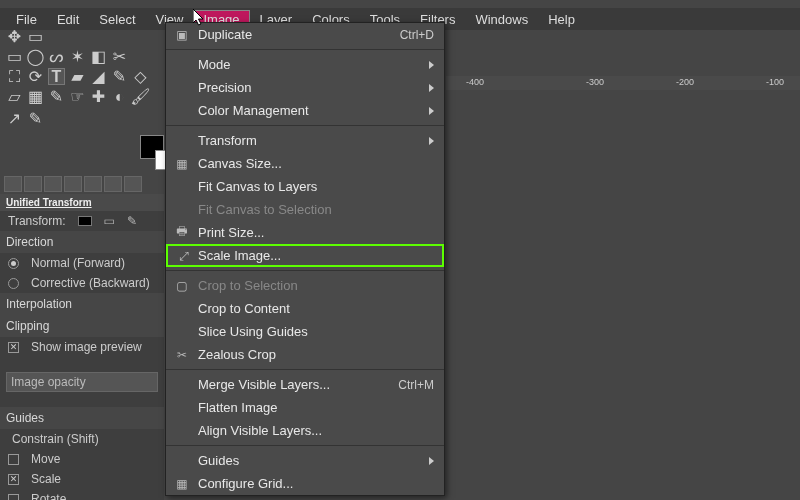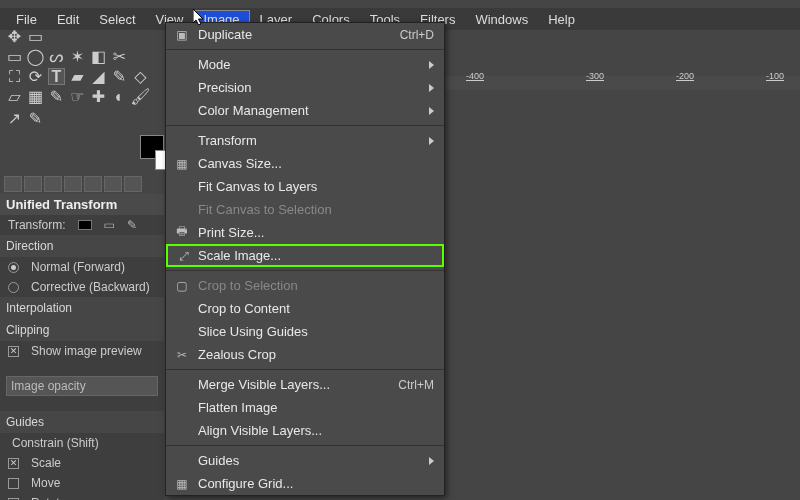--- a/index.html
+++ b/index.html
@@ -1,51 +1,51 @@
 <!DOCTYPE html>
 <html><head>
 <meta charset="utf-8">
 <style>
 * { margin: 0; padding: 0; box-sizing: border-box; font-family: sans-serif; }
 body { background: #454545; color: #ddd; width: 800px; height: 500px; overflow: hidden; position: relative; }
 .menubar { background: #3a3a3a; display: flex; height: 22px; align-items: center; padding: 0 6px; font-size: 13px; margin-top: 8px; }
 .menubar span { padding: 2px 10px; cursor: default; }
-.menubar span.active { background: #1d4ed8; border: 1px solid #888; padding: 1px 9px; }
+.menubar span.active { background: #be185d; border: 1px solid #888; padding: 1px 9px; }
 .cursor-arrow { position: absolute; top: 9px; left: 193px; z-index: 200; pointer-events: none; }
 .toolbox-row { position: absolute; left: 6px; display: flex; gap: 4px; }
 .toolbox-row.r1 { top: 28px; }
 .toolbox-row.r2 { top: 48px; }
 .toolbox-row.r3 { top: 68px; }
 .toolbox-row.r4 { top: 88px; }
 .toolbox-row.r5 { top: 110px; }
 .tool-ic { width: 17px; height: 17px; display: flex; align-items: center; justify-content: center; color: #ccc; }
 .color-swatch { position: absolute; top: 135px; left: 140px; width: 24px; height: 24px; background: #000; border: 1px solid #888; }
 .color-swatch2 { position: absolute; top: 150px; left: 155px; width: 20px; height: 20px; background: #fff; border: 1px solid #888; }
 .dock-tabs { position: absolute; top: 176px; left: 4px; display: flex; gap: 2px; }
 .dock-tabs .tb { width: 18px; height: 16px; background: #555; border: 1px solid #666; }
 .tool-opts { position: absolute; top: 194px; left: 0; width: 164px; background: #3e3e3e; font-size: 12px; color: #ccc; }
-.tool-opts .title { background: #4a4a4a; padding: 3px 6px; font-weight: bold; color: #eee; font-size: 13px; }
+.tool-opts .title { background: #4a4a4a; padding: 3px 6px; font-weight: bold; color: #eee; font-size: 10px; text-decoration: underline; }
 .tool-opts .row { padding: 3px 8px; display: flex; align-items: center; gap: 12px; }
 .tool-opts .section { padding: 4px 6px; color: #d8d8d8; background: #464646; }
 .tool-opts .radio { width: 11px; height: 11px; border: 1px solid #999; border-radius: 50%; display: inline-flex; align-items: center; justify-content: center; }
 .tool-opts .radio.on::after { content: ""; width: 5px; height: 5px; background: #ccc; border-radius: 50%; }
 .tool-opts .chk { width: 11px; height: 11px; border: 1px solid #999; display: inline-flex; align-items: center; justify-content: center; font-size: 9px; line-height: 1; }
 .tool-opts .chk.on::after { content: "✕"; }
 .tool-opts .field { background: #555; border: 1px solid #666; padding: 2px 4px; margin: 15px 6px; color: #bbb; }
 .tool-opts .color-sq { width: 14px; height: 10px; background: #000; border: 1px solid #777; }
 .dropdown { position: absolute; top: 22px; left: 165px; width: 280px; background: #4a4a4a; border: 1px solid #222; font-size: 13px; z-index: 100; box-shadow: 2px 2px 6px rgba(0,0,0,.5); }
 .dropdown .mi { padding: 4px 10px 4px 32px; position: relative; color: #e8e8e8; display: flex; justify-content: space-between; align-items: center; }
 .dropdown .mi.has-sub::after { content: ""; border-left: 5px solid #ccc; border-top: 4px solid transparent; border-bottom: 4px solid transparent; position: absolute; right: 10px; top: 50%; transform: translateY(-50%); }
 .dropdown .mi.dis { color: #888; }
 .dropdown .mi.hl { border: 2px solid #5cff00; background: #4a4a4a; padding: 2px 8px 2px 30px; }
 .dropdown .sep { height: 1px; background: #333; margin: 3px 0; }
 .dropdown .mi .lead { position: absolute; left: 8px; width: 16px; text-align: center; color: #bbb; font-size: 12px; }
 .dropdown .accel { color: #ccc; font-size: 12px; }
 .ruler { position: absolute; top: 76px; left: 446px; right: 0; height: 14px; background: #4a4a4a; font-size: 9px; color: #ccc; display: flex; align-items: center; }
-.ruler .lbl { position: absolute; bottom: 9px; text-decoration: underline; }
+.ruler .lbl { position: absolute; bottom: 3px; }
 .canvas { position: absolute; top: 90px; left: 446px; right: 0; bottom: 0; background: #454545; }
 </style>
 </head>
 <body>
 
 <div class="menubar">
   <span>File</span>
   <span>Edit</span>
   <span>Select</span>
   <span>View</span>
@@ -129,26 +129,26 @@
   <div class="section">Interpolation</div>
   <div class="section">Clipping</div>
   <div class="row">
       <span class="chk on"></span>
       <span>Show image preview</span>
     </div>
   <div class="field">Image opacity</div>
   <div class="section">Guides</div>
   <div class="row" style="padding-left:12px">Constrain (Shift)</div>
   <div class="row">
+      <span class="chk"></span>
+      <span>Move</span>
+    </div>
+  <div class="row">
       <span class="chk on"></span>
       <span>Scale</span>
-    </div>
-  <div class="row">
-      <span class="chk"></span>
-      <span>Move</span>
     </div>
   <div class="row">
       <span class="chk"></span>
       <span>Rotate</span>
     </div>
 </div>
 
 <div class="dropdown">
   <div class="mi">
       <span class="lead">▣</span>

